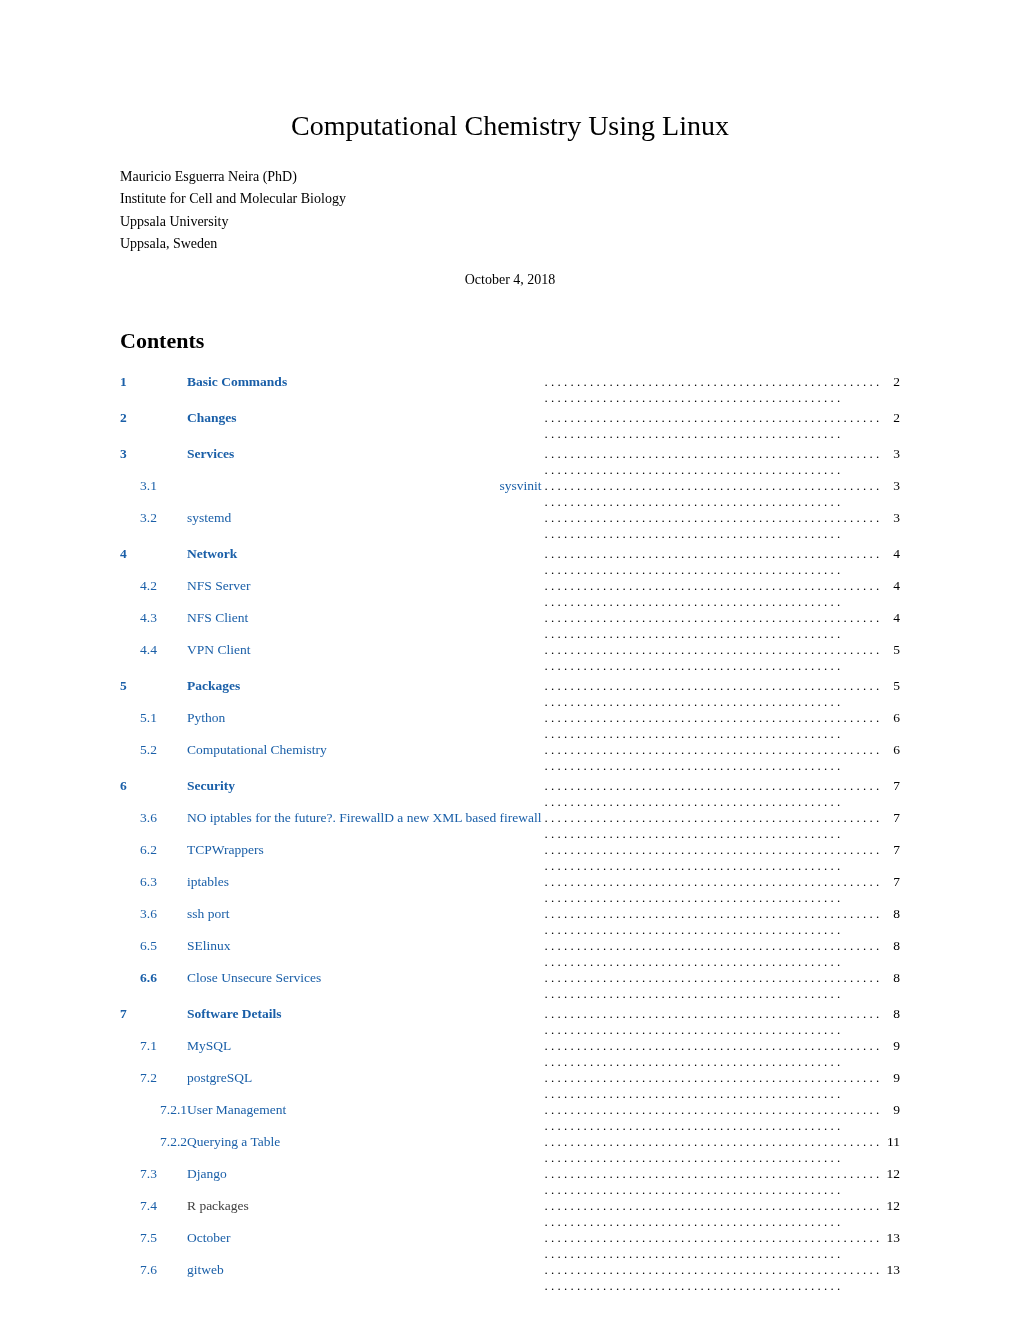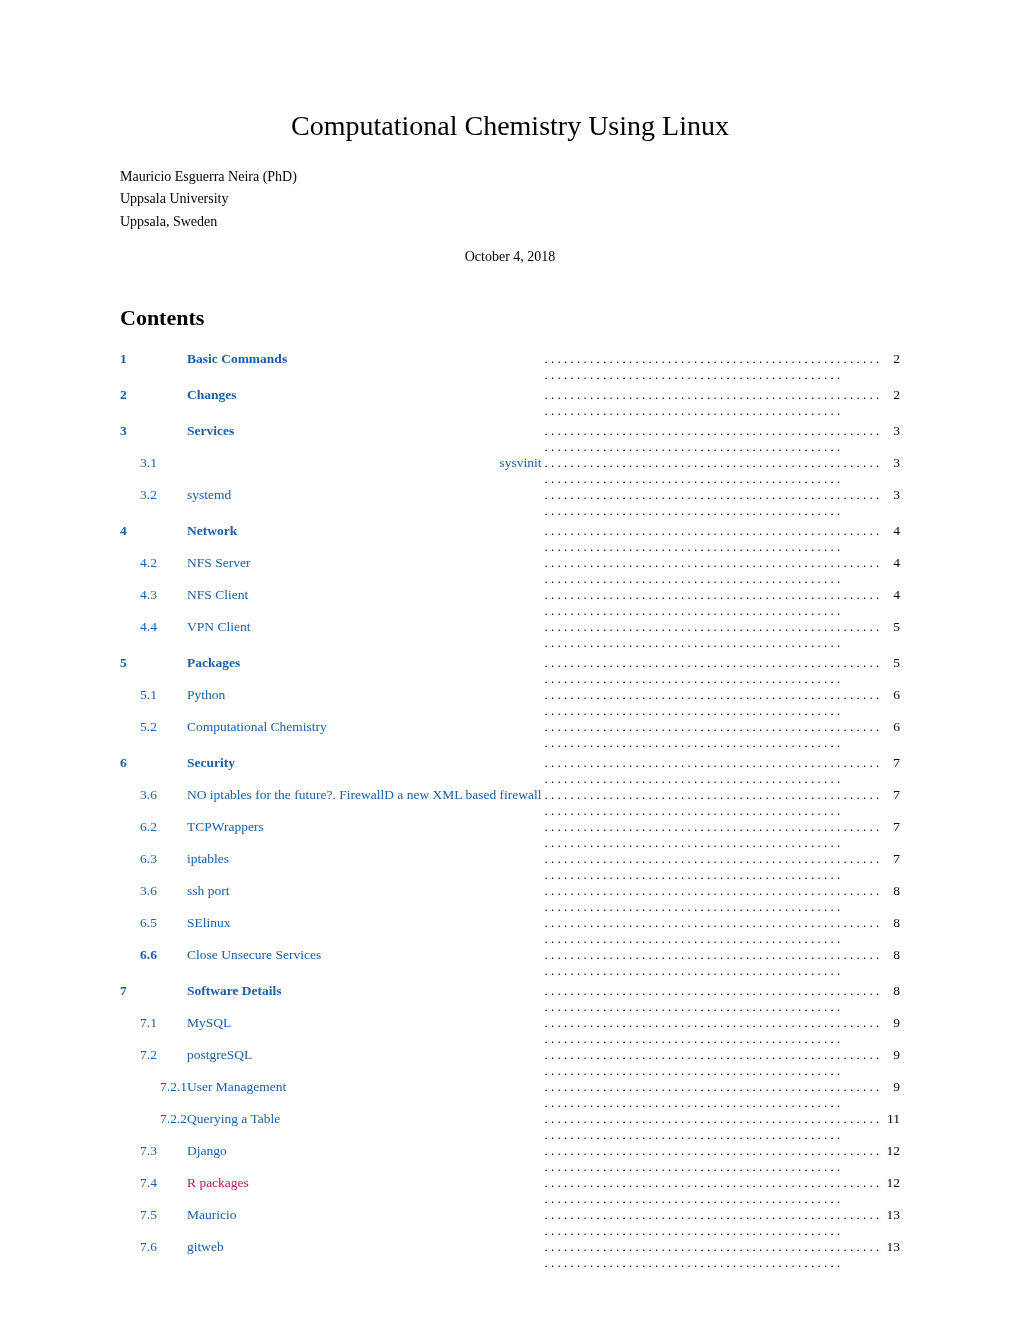--- a/index.html
+++ b/index.html
@@ -38,20 +38,21 @@
       width: 100%;
     }
   </style>
 </head>
 <body>
 
 <h1 class="page-title">Computational Chemistry Using Linux</h1>
 
 <div class="author-block">
   <div>Mauricio Esguerra Neira (PhD)</div>
+  <div>Institute for Cell and Molecular Biology</div>
   <div>Uppsala University</div>
   <div>Uppsala, Sweden</div>
 </div>
 
 <div class="date">October 4, 2018</div>
 
 <div class="contents-heading">Contents</div>
 
 <table class="toc-section" style="width:100%; border-collapse:collapse;">
   <tbody id="toc-body">
@@ -200,27 +201,27 @@
         <td style="text-align: right; vertical-align: baseline; font-size: 13.5px; padding-top: 0px; white-space: nowrap; color: rgb(0, 0, 0);">11</td>
       </tr>
       <tr>
         <td style="width: 60px; padding-left: 20px; vertical-align: baseline; color: rgb(26, 95, 168); font-size: 13.5px; padding-top: 0px; white-space: nowrap;">7.3</td>
         <td style="color: rgb(26, 95, 168); font-size: 13.5px; padding-top: 0px; white-space: nowrap; vertical-align: baseline;">Django</td>
         <td style="width: 100%; padding: 0px 3px; vertical-align: baseline; overflow: hidden; color: rgb(0, 0, 0); font-size: 13px;"> . . . . . . . . . . . . . . . . . . . . . . . . . . . . . . . . . . . . . . . . . . . . . . . . . . . . . . . . . . . . . . . . . . . . . . . . . . . . . . . . . . . . . . . . . . . . . . . . . .</td>
         <td style="text-align: right; vertical-align: baseline; font-size: 13.5px; padding-top: 0px; white-space: nowrap; color: rgb(0, 0, 0);">12</td>
       </tr>
       <tr>
         <td style="width: 60px; padding-left: 20px; vertical-align: baseline; color: rgb(26, 95, 168); font-size: 13.5px; padding-top: 0px; white-space: nowrap;">7.4</td>
-        <td style="color: #be185d; font-size: 13.5px; padding-top: 0px; white-space: nowrap; vertical-align: baseline;">R packages</td>
+        <td style="color: #404040; font-size: 13.5px; padding-top: 0px; white-space: nowrap; vertical-align: baseline;">R packages</td>
         <td style="width: 100%; padding: 0px 3px; vertical-align: baseline; overflow: hidden; color: rgb(0, 0, 0); font-size: 13px;"> . . . . . . . . . . . . . . . . . . . . . . . . . . . . . . . . . . . . . . . . . . . . . . . . . . . . . . . . . . . . . . . . . . . . . . . . . . . . . . . . . . . . . . . . . . . . . . . . . .</td>
         <td style="text-align: right; vertical-align: baseline; font-size: 13.5px; padding-top: 0px; white-space: nowrap; color: rgb(0, 0, 0);">12</td>
       </tr>
       <tr>
         <td style="width: 60px; padding-left: 20px; vertical-align: baseline; color: rgb(26, 95, 168); font-size: 13.5px; padding-top: 0px; white-space: nowrap;">7.5</td>
-        <td style="color: rgb(26, 95, 168); font-size: 13.5px; padding-top: 0px; white-space: nowrap; vertical-align: baseline;">Mauricio</td>
+        <td style="color: rgb(26, 95, 168); font-size: 13.5px; padding-top: 0px; white-space: nowrap; vertical-align: baseline;">October</td>
         <td style="width: 100%; padding: 0px 3px; vertical-align: baseline; overflow: hidden; color: rgb(0, 0, 0); font-size: 13px;"> . . . . . . . . . . . . . . . . . . . . . . . . . . . . . . . . . . . . . . . . . . . . . . . . . . . . . . . . . . . . . . . . . . . . . . . . . . . . . . . . . . . . . . . . . . . . . . . . . .</td>
         <td style="text-align: right; vertical-align: baseline; font-size: 13.5px; padding-top: 0px; white-space: nowrap; color: rgb(0, 0, 0);">13</td>
       </tr>
       <tr>
         <td style="width: 60px; padding-left: 20px; vertical-align: baseline; color: rgb(26, 95, 168); font-size: 13.5px; padding-top: 0px; white-space: nowrap;">7.6</td>
         <td style="color: rgb(26, 95, 168); font-size: 13.5px; padding-top: 0px; white-space: nowrap; vertical-align: baseline;">gitweb</td>
         <td style="width: 100%; padding: 0px 3px; vertical-align: baseline; overflow: hidden; color: rgb(0, 0, 0); font-size: 13px;"> . . . . . . . . . . . . . . . . . . . . . . . . . . . . . . . . . . . . . . . . . . . . . . . . . . . . . . . . . . . . . . . . . . . . . . . . . . . . . . . . . . . . . . . . . . . . . . . . . .</td>
         <td style="text-align: right; vertical-align: baseline; font-size: 13.5px; padding-top: 0px; white-space: nowrap; color: rgb(0, 0, 0);">13</td>
       </tr>
     </tbody>

